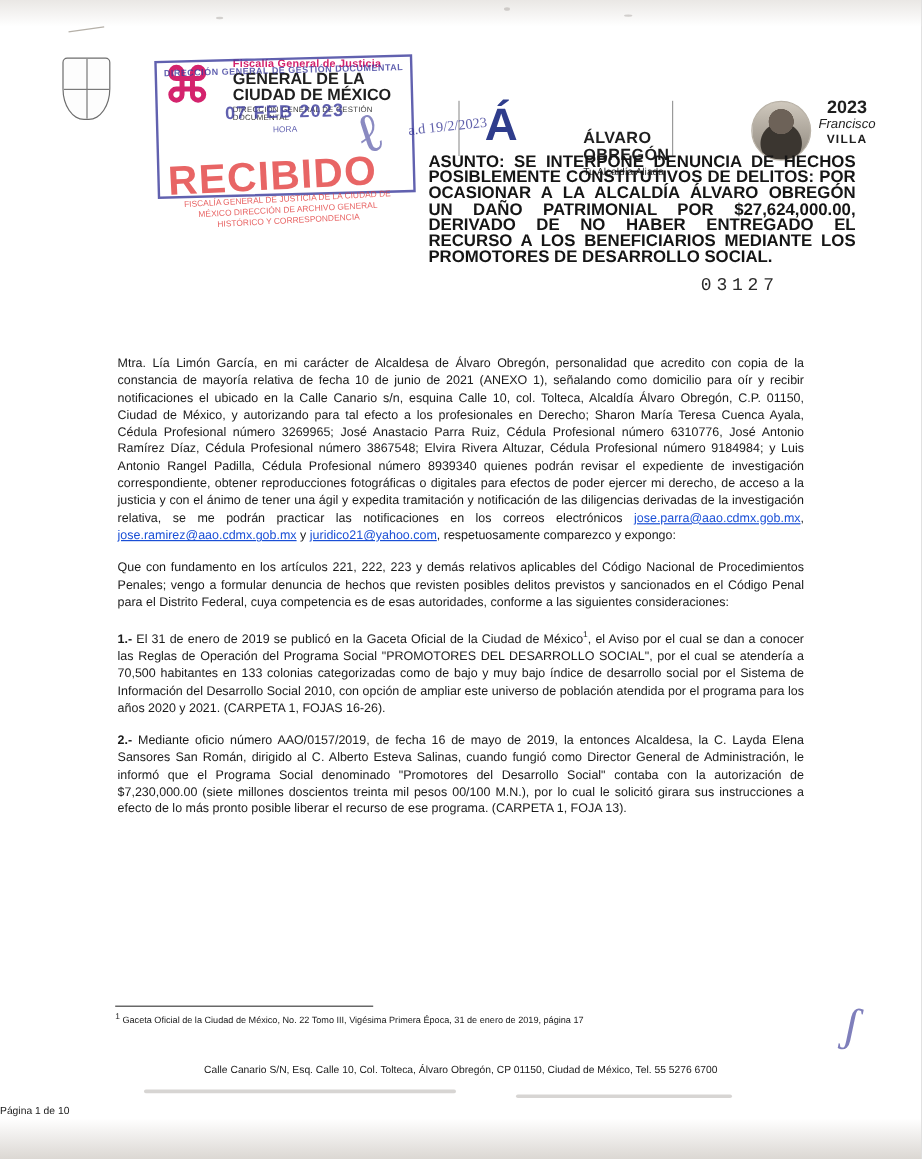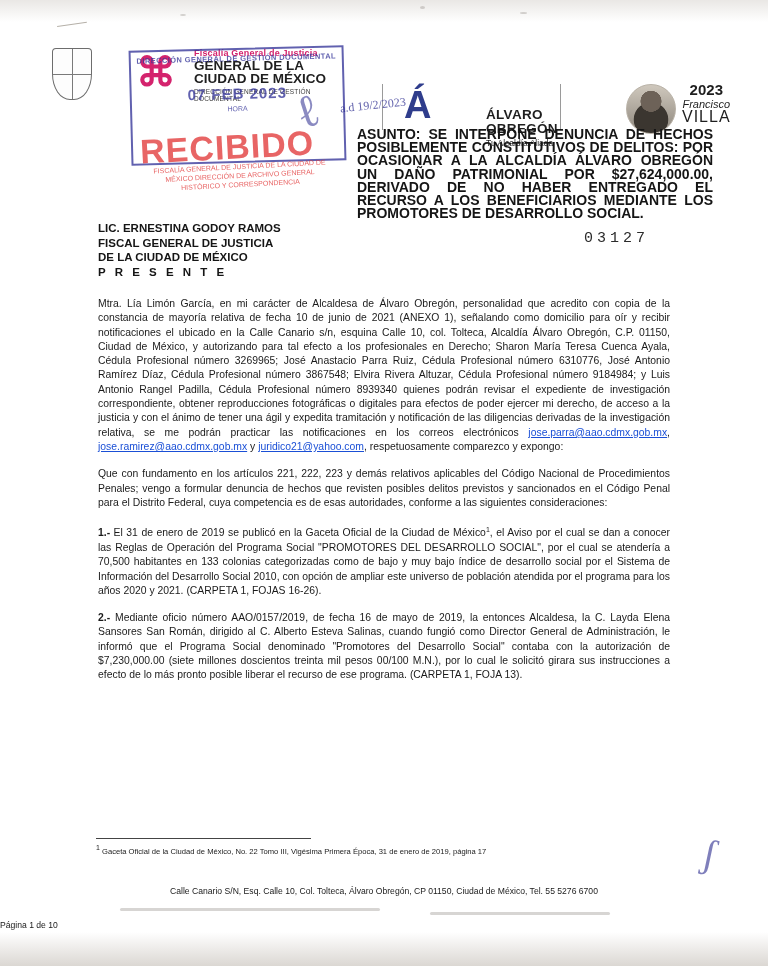--- a/index.html
+++ b/index.html
@@ -167,22 +167,22 @@
     font-size: 15px;
     font-weight: bold;
     line-height: 16px;
   }
   .villa-text .f {
     font-size: 11px;
     font-style: italic;
     line-height: 12px;
   }
   .villa-text .v {
-    font-size: 16px;
-    font-weight: normal;
+    font-size: 10px;
+    font-weight: bold;
     letter-spacing: 1px;
     line-height: 14px;
   }
 
   
   .stamp-sello {
     position: absolute;
     left: 130px; top: 48px;
     width: 215px; height: 115px;
     border: 2.5px solid #3a3a9c;
@@ -409,26 +409,20 @@
   <div class="scribble1">ℓ</div>
   <div class="scribble2">a.d 19/2/2023</div>
   <div class="stamp-recibido">RECIBIDO</div>
   <div class="stamp-recibido-sub">FISCALÍA GENERAL DE JUSTICIA DE LA CIUDAD DE MÉXICO
 DIRECCIÓN DE ARCHIVO GENERAL
 HISTÓRICO Y CORRESPONDENCIA</div>
   <div class="folio">03127</div>
 
   <div class="asunto">ASUNTO: SE INTERPONE DENUNCIA DE HECHOS POSIBLEMENTE CONSTITUTIVOS DE DELITOS: POR OCASIONAR A LA ALCALDÍA ÁLVARO OBREGÓN UN DAÑO PATRIMONIAL POR $27,624,000.00, DERIVADO DE NO HABER ENTREGADO EL RECURSO A LOS BENEFICIARIOS MEDIANTE LOS PROMOTORES DE DESARROLLO SOCIAL.</div>
 
-  <div class="addressee">
-    <div>LIC. ERNESTINA GODOY RAMOS</div>
-    <div>FISCAL GENERAL DE JUSTICIA</div>
-    <div>DE LA CIUDAD DE MÉXICO</div>
-    <div class="presente">P R E S E N T E</div>
-  </div>
 
   <div class="body">
     <p><span>Mtra. Lía Limón García, en mi carácter de Alcaldesa de Álvaro Obregón, personalidad que acredito con copia de la constancia de mayoría relativa de fecha 10 de junio de 2021 (ANEXO 1), señalando como domicilio para oír y recibir notificaciones el ubicado en la Calle Canario s/n, esquina Calle 10, col. Tolteca, Alcaldía Álvaro Obregón, C.P. 01150, Ciudad de México, y autorizando para tal efecto a los profesionales en Derecho; Sharon María Teresa Cuenca Ayala, Cédula Profesional número 3269965; José Anastacio Parra Ruiz, Cédula Profesional número 6310776, José Antonio Ramírez Díaz, Cédula Profesional número 3867548; Elvira Rivera Altuzar, Cédula Profesional número 9184984; y Luis Antonio Rangel Padilla, Cédula Profesional número 8939340 quienes podrán revisar el expediente de investigación correspondiente, obtener reproducciones fotográficas o digitales para efectos de poder ejercer mi derecho, de acceso a la justicia y con el ánimo de tener una ágil y expedita tramitación y notificación de las diligencias derivadas de la investigación relativa, se me podrán practicar las notificaciones en los correos electrónicos </span><span class="mail">jose.parra@aao.cdmx.gob.mx</span><span>, </span><span class="mail">jose.ramirez@aao.cdmx.gob.mx</span><span> y </span><span class="mail">juridico21@yahoo.com</span><span>, respetuosamente comparezco y expongo:</span></p>
 
     <p>Que con fundamento en los artículos 221, 222, 223 y demás relativos aplicables del Código Nacional de Procedimientos Penales; vengo a formular denuncia de hechos que revisten posibles delitos previstos y sancionados en el Código Penal para el Distrito Federal, cuya competencia es de esas autoridades, conforme a las siguientes consideraciones:</p>
 
 
     <p><span class="num">1.-</span><span> El 31 de enero de 2019 se publicó en la Gaceta Oficial de la Ciudad de México</span><span class="sup">1</span><span>, el Aviso por el cual se dan a conocer las Reglas de Operación del Programa Social "PROMOTORES DEL DESARROLLO SOCIAL", por el cual se atendería a 70,500 habitantes en 133 colonias categorizadas como de bajo y muy bajo índice de desarrollo social por el Sistema de Información del Desarrollo Social 2010, con opción de ampliar este universo de población atendida por el programa para los años 2020 y 2021. (CARPETA 1, FOJAS 16-26).</span></p>
 
     <p><span class="num">2.-</span><span> Mediante oficio número AAO/0157/2019, de fecha 16 de mayo de 2019, la entonces Alcaldesa, la C. Layda Elena Sansores San Román, dirigido al C. Alberto Esteva Salinas, cuando fungió como Director General de Administración, le informó que el Programa Social denominado "Promotores del Desarrollo Social" contaba con la autorización de $7,230,000.00 (siete millones doscientos treinta mil pesos 00/100 M.N.), por lo cual le solicitó girara sus instrucciones a efecto de lo más pronto posible liberar el recurso de ese programa. (CARPETA 1, FOJA 13).</span></p>

